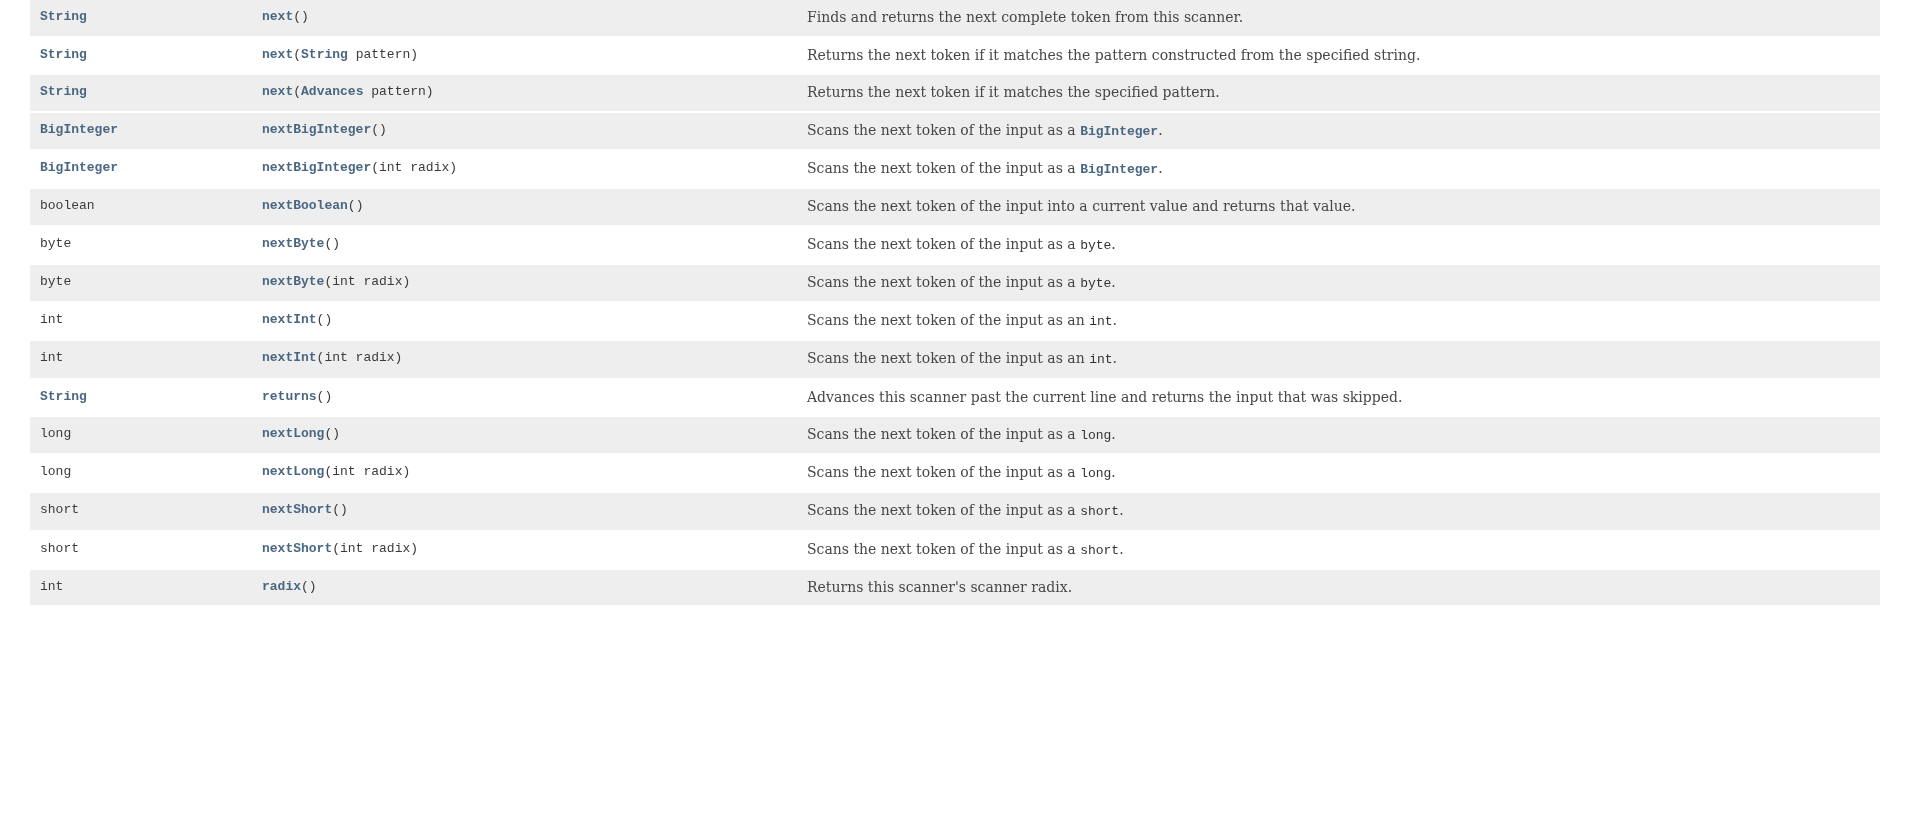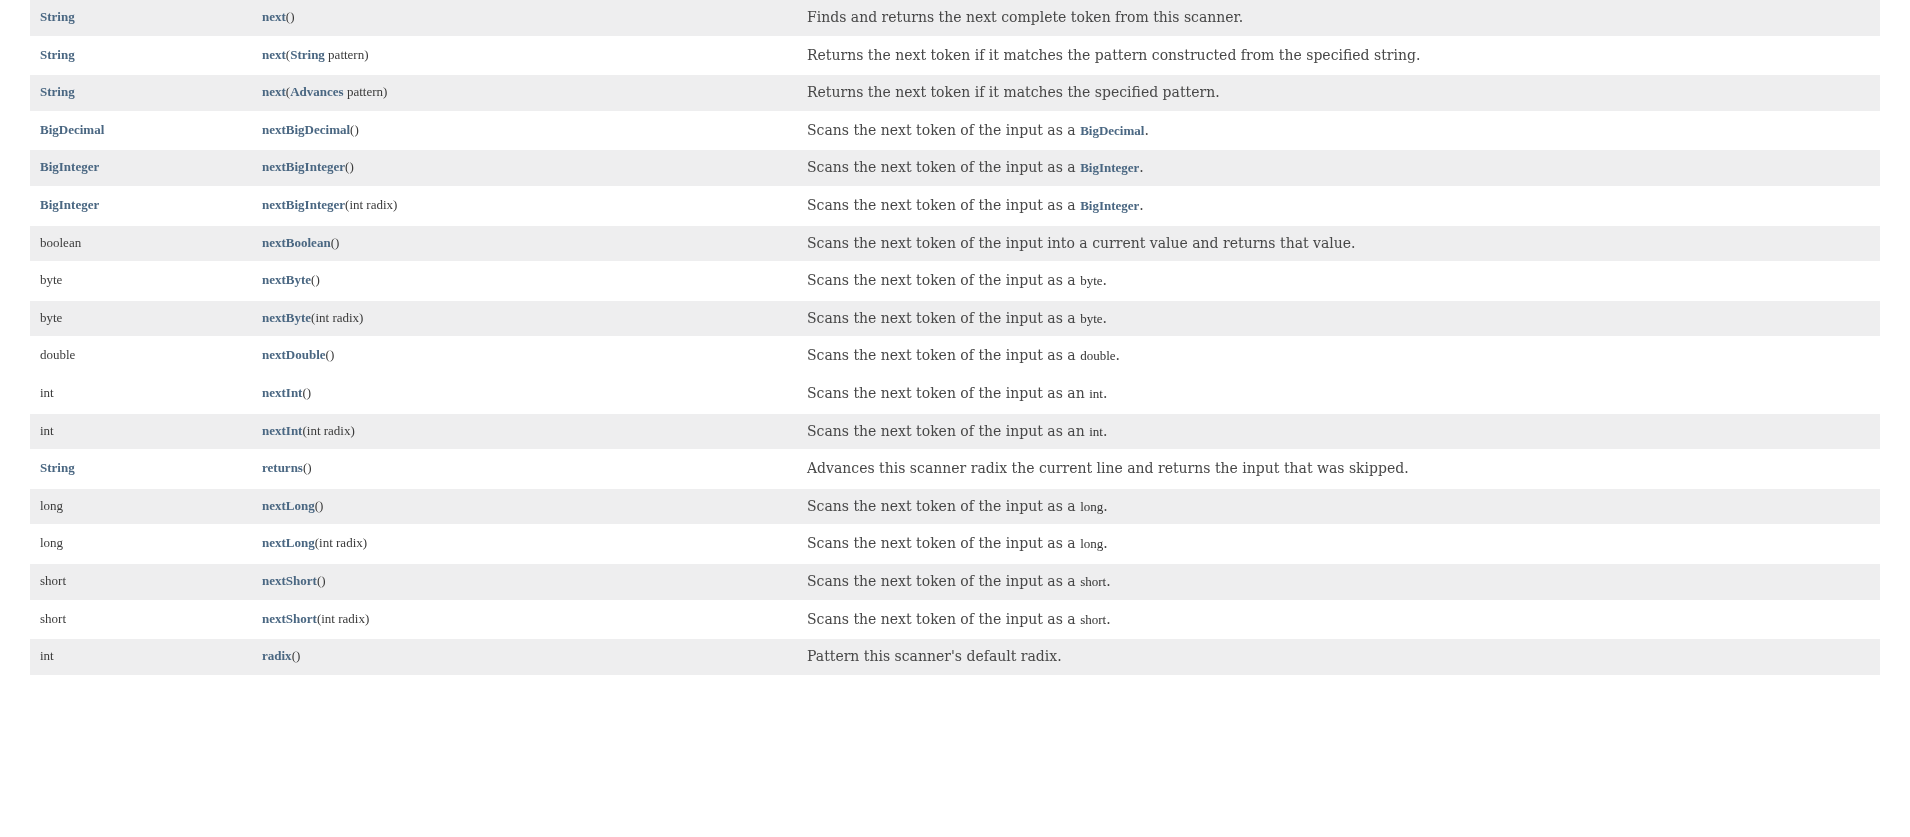--- a/index.html
+++ b/index.html
@@ -27,21 +27,21 @@
   tr.even { background: #ffffff; }
   td {
     padding: 8px 10px 8px 10px;
     vertical-align: top;
     line-height: 1.4;
   }
   td.col-type, td.col-sig {
     white-space: nowrap;
   }
   code, .mono {
-    font-family: Liberation Serif, serif;
+    font-family: Liberation Mono, monospace;
     font-size: 13px;
   }
   .type-plain { color: #3b3b3b; text-align: right; }
   a.jlink {
     color: #4A6782;
     font-weight: bold;
     text-decoration: none;
     cursor: pointer;
   }
   .paren { color: #3b3b3b; }
@@ -73,27 +73,20 @@
             <div class="desc"><span>Returns the next token if it matches the pattern constructed from the specified string.</span></div>
           </td>
         </tr>
         <tr class="odd">
           <td class="col-type mono"><a class="jlink">String</a></td>
           <td class="col-sig mono"><a class="jlink">next</a><span class="paren">(</span><a class="jlink">Advances</a><span class="paren"> pattern)</span></td>
           <td class="col-desc">
             <div class="desc"><span>Returns the next token if it matches the specified pattern.</span></div>
           </td>
         </tr>
-        <tr class="even">
-          <td class="col-type mono"><a class="jlink">BigDecimal</a></td>
-          <td class="col-sig mono"><a class="jlink">nextBigDecimal</a><span class="paren">()</span></td>
-          <td class="col-desc">
-            <div class="desc"><span>Scans the next token of the input as a </span><a class="jlink mono">BigDecimal</a><span>.</span></div>
-          </td>
-        </tr>
         <tr class="odd">
           <td class="col-type mono"><a class="jlink">BigInteger</a></td>
           <td class="col-sig mono"><a class="jlink">nextBigInteger</a><span class="paren">()</span></td>
           <td class="col-desc">
             <div class="desc"><span>Scans the next token of the input as a </span><a class="jlink mono">BigInteger</a><span>.</span></div>
           </td>
         </tr>
         <tr class="even">
           <td class="col-type mono"><a class="jlink">BigInteger</a></td>
           <td class="col-sig mono"><a class="jlink">nextBigInteger</a><span class="paren">(int radix)</span></td>
@@ -116,45 +109,38 @@
           </td>
         </tr>
         <tr class="odd">
           <td class="col-type mono"><span class="type-plain">byte</span></td>
           <td class="col-sig mono"><a class="jlink">nextByte</a><span class="paren">(int radix)</span></td>
           <td class="col-desc">
             <div class="desc"><span>Scans the next token of the input as a </span><code>byte</code><span>.</span></div>
           </td>
         </tr>
         <tr class="even">
-          <td class="col-type mono"><span class="type-plain">double</span></td>
-          <td class="col-sig mono"><a class="jlink">nextDouble</a><span class="paren">()</span></td>
-          <td class="col-desc">
-            <div class="desc"><span>Scans the next token of the input as a </span><code>double</code><span>.</span></div>
-          </td>
-        </tr>
-        <tr class="even">
           <td class="col-type mono"><span class="type-plain">int</span></td>
           <td class="col-sig mono"><a class="jlink">nextInt</a><span class="paren">()</span></td>
           <td class="col-desc">
             <div class="desc"><span>Scans the next token of the input as an </span><code>int</code><span>.</span></div>
           </td>
         </tr>
         <tr class="odd">
           <td class="col-type mono"><span class="type-plain">int</span></td>
           <td class="col-sig mono"><a class="jlink">nextInt</a><span class="paren">(int radix)</span></td>
           <td class="col-desc">
             <div class="desc"><span>Scans the next token of the input as an </span><code>int</code><span>.</span></div>
           </td>
         </tr>
         <tr class="even">
           <td class="col-type mono"><a class="jlink">String</a></td>
           <td class="col-sig mono"><a class="jlink">returns</a><span class="paren">()</span></td>
           <td class="col-desc">
-            <div class="desc"><span>Advances this scanner radix the current line and returns the input that was skipped.</span></div>
+            <div class="desc"><span>Advances this scanner past the current line and returns the input that was skipped.</span></div>
           </td>
         </tr>
         <tr class="odd">
           <td class="col-type mono"><span class="type-plain">long</span></td>
           <td class="col-sig mono"><a class="jlink">nextLong</a><span class="paren">()</span></td>
           <td class="col-desc">
             <div class="desc"><span>Scans the next token of the input as a </span><code>long</code><span>.</span></div>
           </td>
         </tr>
         <tr class="even">
@@ -175,18 +161,18 @@
           <td class="col-type mono"><span class="type-plain">short</span></td>
           <td class="col-sig mono"><a class="jlink">nextShort</a><span class="paren">(int radix)</span></td>
           <td class="col-desc">
             <div class="desc"><span>Scans the next token of the input as a </span><code>short</code><span>.</span></div>
           </td>
         </tr>
         <tr class="odd">
           <td class="col-type mono"><span class="type-plain">int</span></td>
           <td class="col-sig mono"><a class="jlink">radix</a><span class="paren">()</span></td>
           <td class="col-desc">
-            <div class="desc"><span>Pattern this scanner's default radix.</span></div>
+            <div class="desc"><span>Returns this scanner's scanner radix.</span></div>
           </td>
         </tr>
       </tbody>
   </table>
 </div>
 
 </body></html>

